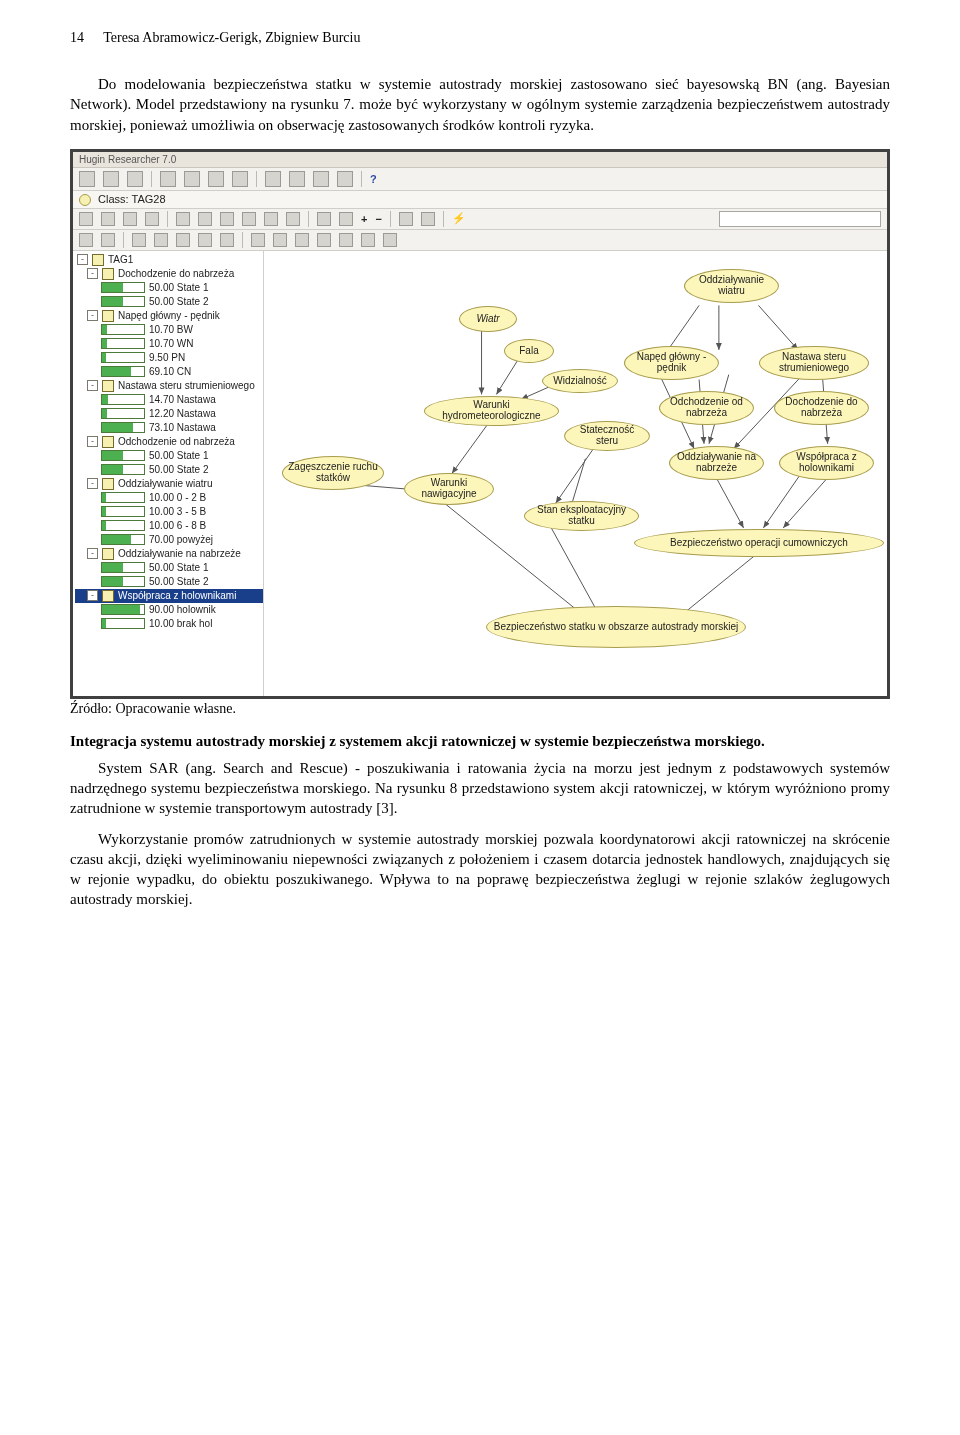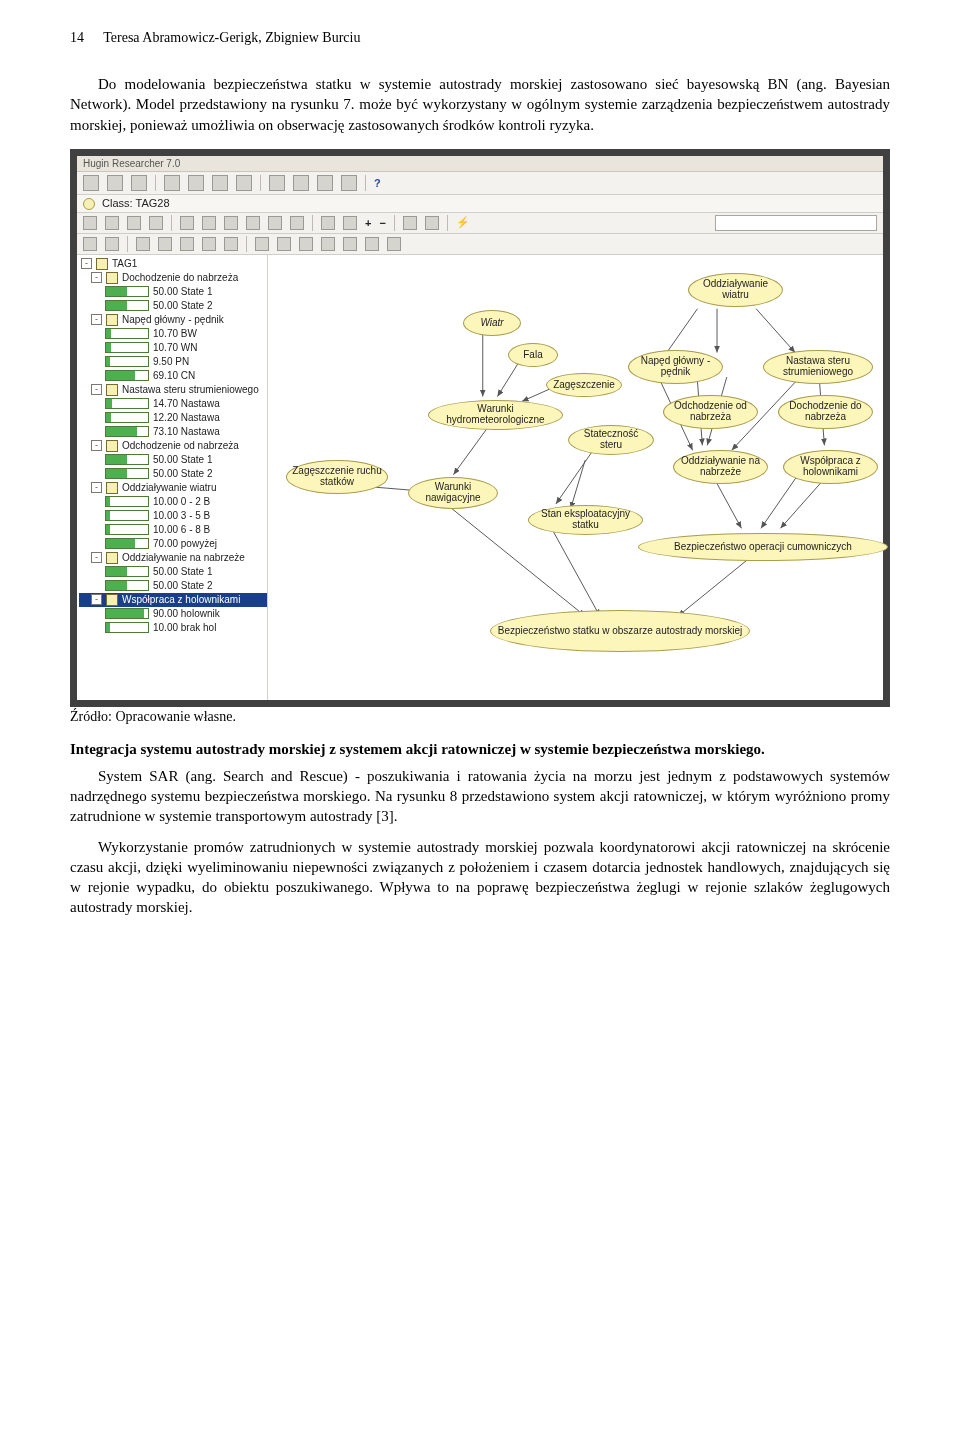--- a/index.html
+++ b/index.html
@@ -25,21 +25,21 @@
     text-align: justify;
     line-height: 1.35;
     margin: 0 0 10px 0;
     text-indent: 28px;
   }
   .figure {
     margin: 14px 0 10px 0;
   }
   
   .app-window {
-    border: 7px solid #404040;
+    border: 3px solid #404040;
     background: #737373;
     font-family: Tahoma, Arial, sans-serif;
     font-size: 11px;
     color: #222;
   }
   .menubar {
     background: #eceae6;
     border-bottom: 1px solid #c7c4be;
     padding: 2px 6px;
   }
@@ -430,21 +430,21 @@
               <line x1="455" y1="225" x2="485" y2="280"></line>
               <line x1="500" y1="305" x2="420" y2="370"></line>
               <line x1="440" y1="130" x2="445" y2="195"></line>
               <line x1="470" y1="125" x2="450" y2="195"></line>
               <line x1="580" y1="218" x2="525" y2="280"></line>
             </g>
           </svg>
 
           <div class="node" style="left:195px;top:55px;width:58px;height:26px;font-style:italic;">Wiatr</div>
           <div class="node" style="left:240px;top:88px;width:50px;height:24px;">Fala</div>
-          <div class="node" style="left:278px;top:118px;width:76px;height:24px;">Zagęszczenie</div>
+          <div class="node" style="left:278px;top:118px;width:76px;height:24px;">Widzialność</div>
           <div class="node" style="left:160px;top:145px;width:135px;height:30px;">Warunki
 hydrometeorologiczne</div>
           <div class="node" style="left:300px;top:170px;width:86px;height:30px;">Stateczność
 steru</div>
           <div class="node" style="left:18px;top:205px;width:102px;height:34px;">Zagęszczenie
 ruchu statków</div>
           <div class="node" style="left:140px;top:222px;width:90px;height:32px;">Warunki
 nawigacyjne</div>
           <div class="node" style="left:260px;top:250px;width:115px;height:30px;">Stan
 eksploatacyjny statku</div>

